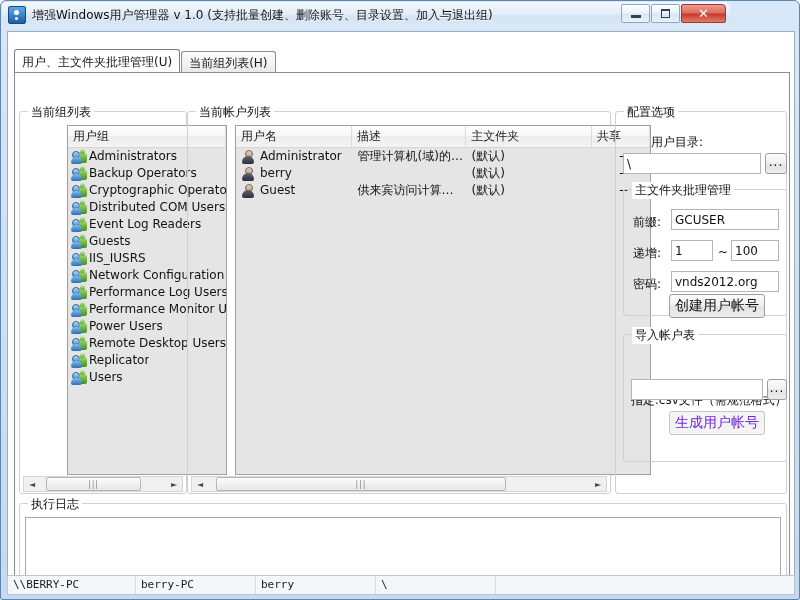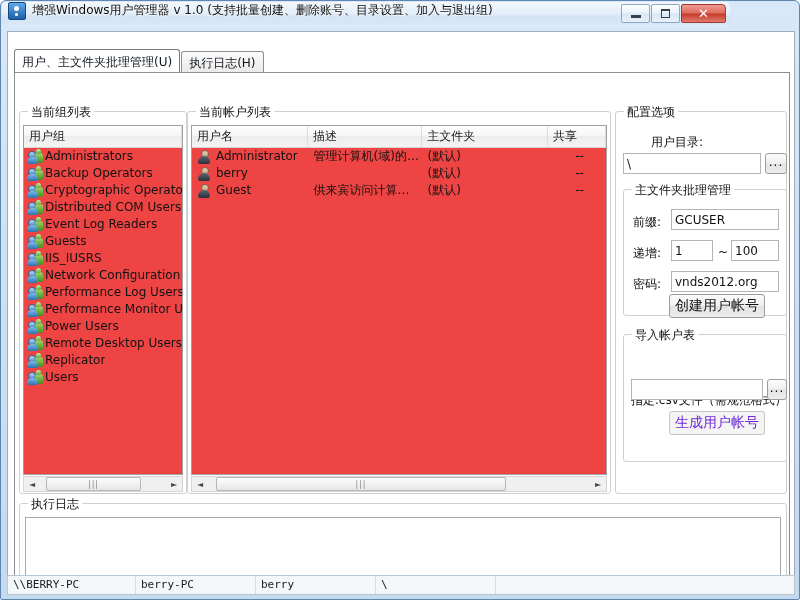--- a/index.html
+++ b/index.html
@@ -25,21 +25,21 @@
 
   
   #titlebar {
     position: absolute;
     left: 1px; top: 1px;
     width: 728px; height: 26px;
     box-sizing: border-box;
     background: linear-gradient(180deg,#f2f7fc 0%, #e3eef9 45%, #d4e4f5 55%, #dbe9f7 100%);
     border-radius: 5px 5px 0 0;
     display: flex;
-    align-items: flex-start;
+    align-items: center;
   }
   #title-icon {
     width: 16px; height: 16px;
     margin-left: 6px; margin-right: 6px;
     background: linear-gradient(180deg,#5fa9e8,#1c5fa8);
     border: 1px solid #16487f;
     border-radius: 2px;
     position: relative;
     flex: 0 0 auto;
   }
@@ -154,22 +154,23 @@
     font-size: 12px;
     color: #111111;
     white-space: nowrap;
   }
 
   
   .listview {
     position: absolute;
     box-sizing: border-box;
     border: 1px solid #a0a0a0;
-    background: #ef4444;
+    background: #e5e5e5;
     overflow: hidden;
+    margin-left: 44px;
   }
   .lv-header {
     display: flex;
     height: 21px;
     background: linear-gradient(180deg,#fefefe 0%, #f6f6f6 48%, #ededed 50%, #f3f3f3 100%);
     border-bottom: 1px solid #d6d6d6;
     font-size: 12px;
     color: #1b1b1b;
   }
   .lv-col {
@@ -362,21 +363,21 @@
     </div>
   </div>
 
   <div id="client">
 
     <div id="tabstrip">
       <div class="tab active">
         <span>用户、主文件夹批理管理(U)</span>
       </div>
       <div class="tab">
-        <span>执行日志(H)</span>
+        <span>当前组列表(H)</span>
       </div>
     </div>
 
     <div id="tabpage">
 
       <div class="groupbox" style="left:4px; top:38px; width:168px; height:383px;">
         <span class="gb-title">当前组列表</span>
       </div>
 
       <div class="listview" style="left:8px; top:52px; width:160px; height:350px;">

